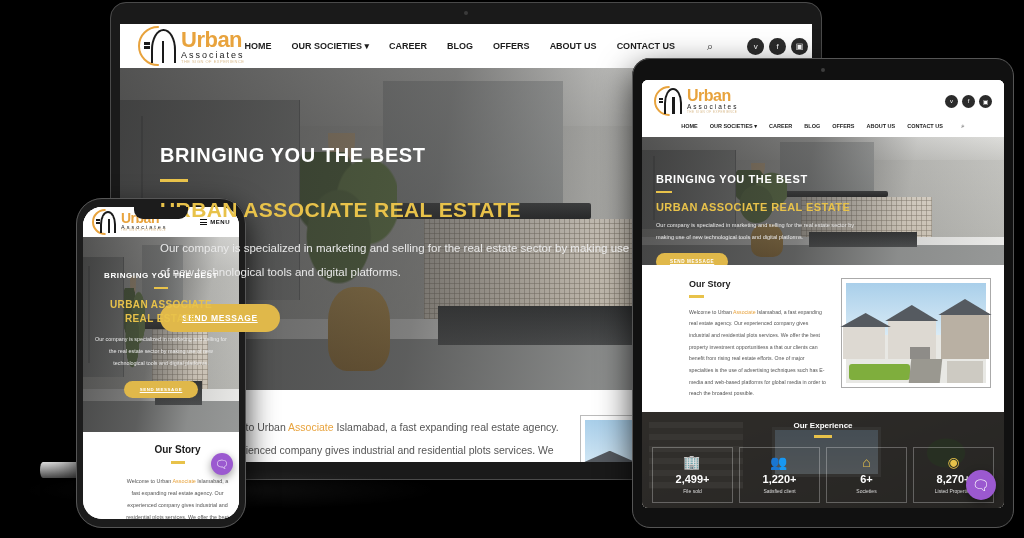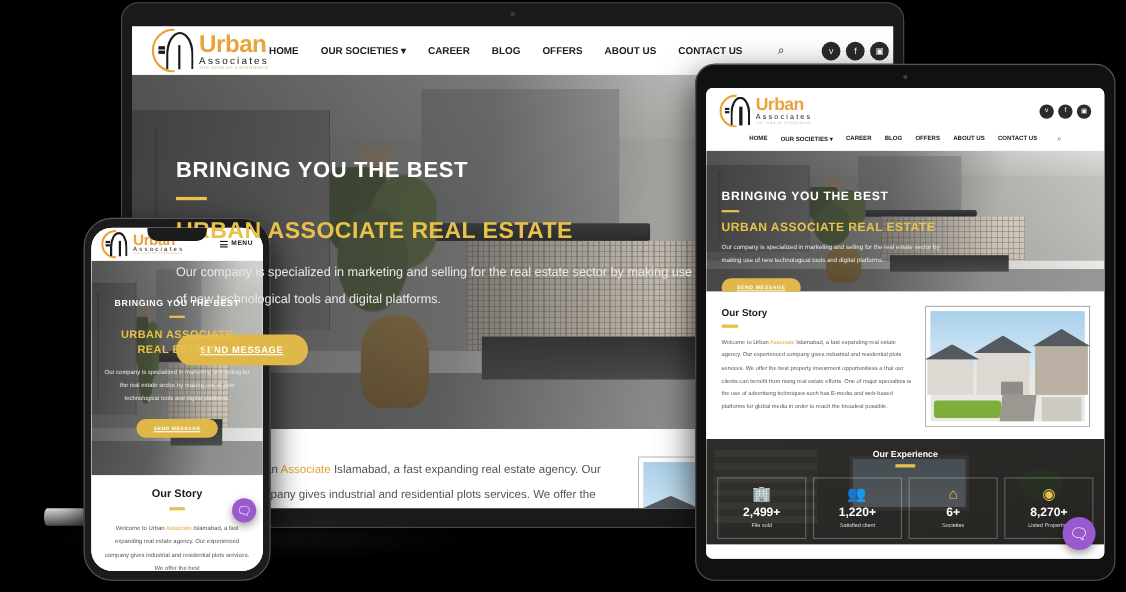--- a/index.html
+++ b/index.html
@@ -50,21 +50,21 @@
   .hero-inner { position:relative; z-index:3; }
   .h-eyebrow { color:#fff; font-weight:bold; letter-spacing:.6px; }
   .h-rule { background:#E8C24A; }
   .h-title { color:#E8C24A; font-weight:bold; letter-spacing:.4px; }
   .h-body { color:#e9e9e9; }
   .btn {
     display:inline-block; background:#E0B84A; color:#fff; font-weight:bold;
     border-radius:999px; text-align:center; letter-spacing:.6px;
   }
 
-  .story { background:#fff; text-align:center; }
+  .story { background:#fff; text-align:center;margin-left:33px; }
   .story h2 { color:#1b1b1b; font-weight:bold; }
   .story .rule { background:#E8C24A; margin:0 auto; }
   .story p { color:#555; }
   .story .hl { color:#E8A33D; }
 
   .exp { position:relative; overflow:hidden; }
   .exp-bg { position:absolute; inset:0; }
   .exp-shade { position:absolute; inset:0; background:rgba(30,30,30,.72); }
   .exp-in { position:relative; z-index:2; }
   .exp h3 { color:#fff; text-align:center; font-weight:bold; }

